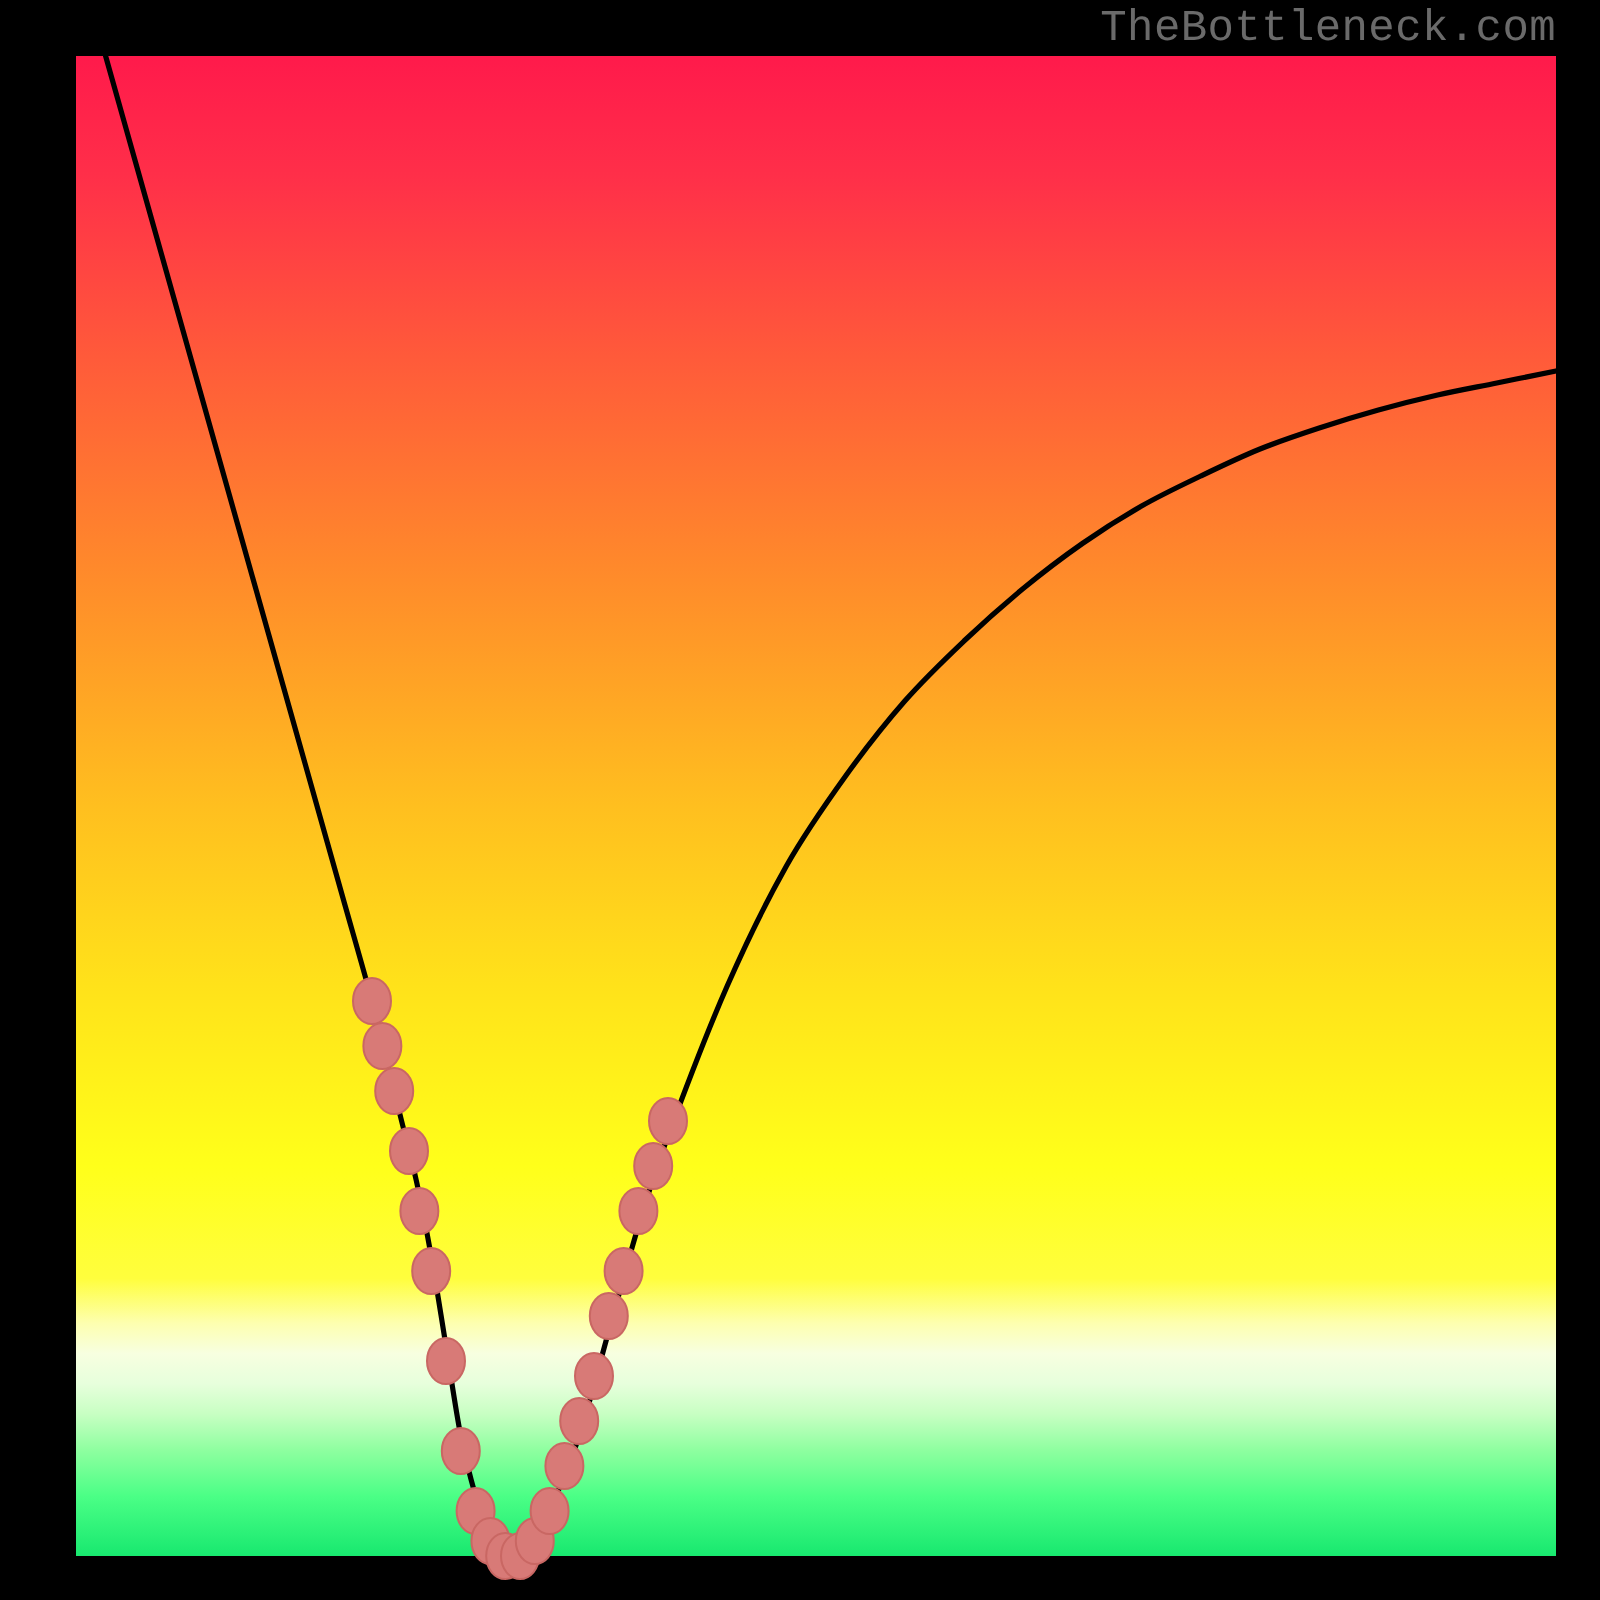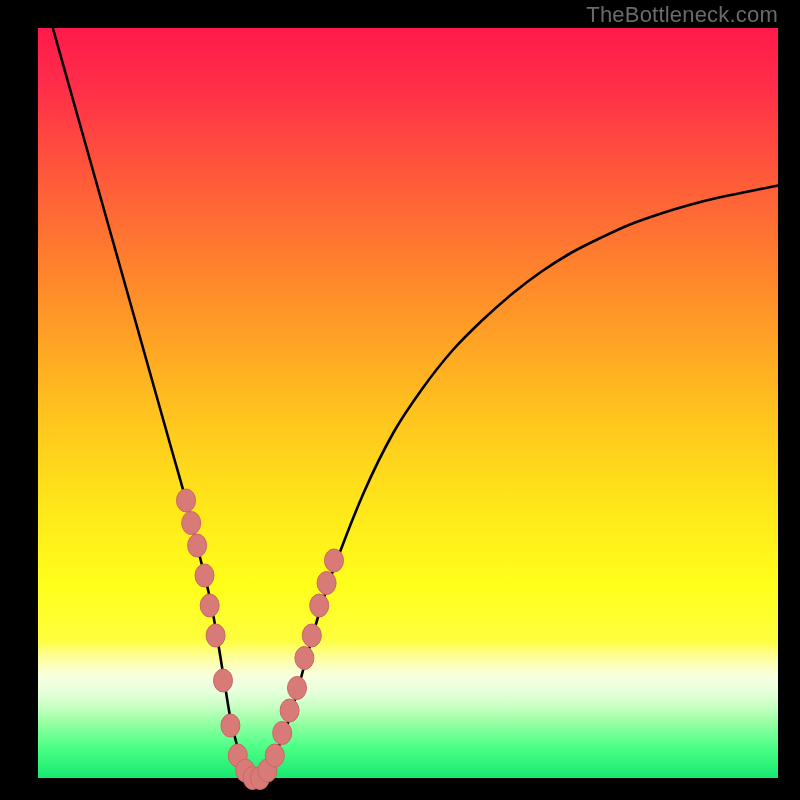--- a/index.html
+++ b/index.html
@@ -8,20 +8,21 @@
     width: 800px;
     height: 800px;
     background: #000000;
     overflow: hidden;
     font-family: Arial, Helvetica, sans-serif;
   }
   .stage {
     position: relative;
     width: 800px;
     height: 564px;
+    font-family: Liberation Mono, monospace;
   }
   .plot-area {
     background: transparent;
     position: absolute;
   }
   .gradient-rect {
     position: absolute;
   }
   .watermark {
     position: absolute;

